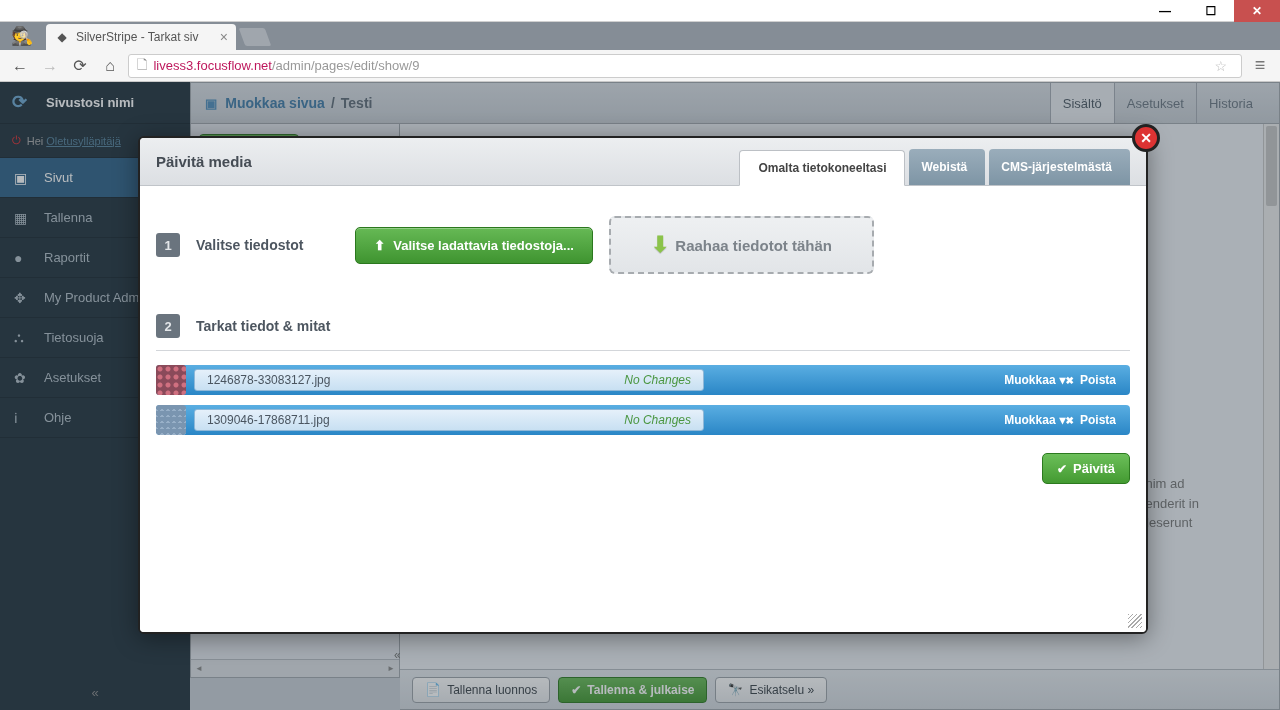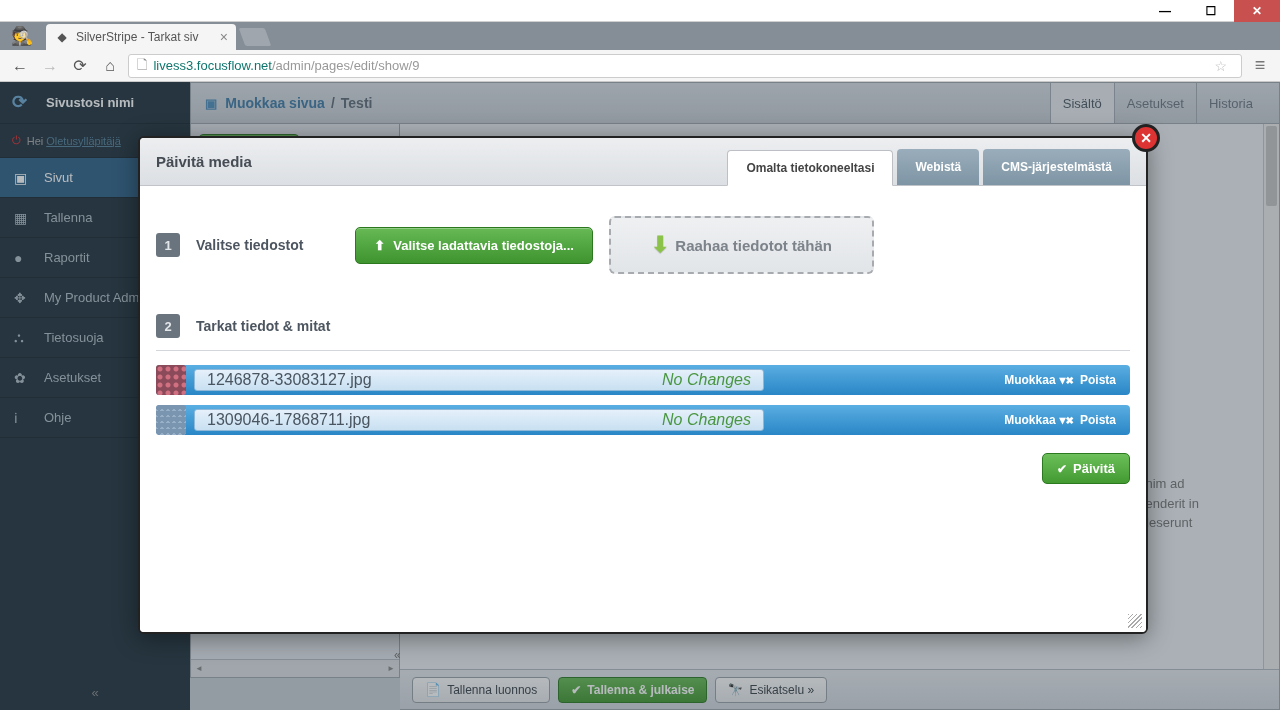--- a/index.html
+++ b/index.html
@@ -18,21 +18,21 @@
 .chrome-tab { background: #f5f5f5; height: 26px; min-width: 190px; max-width: 210px; border-radius: 4px 4px 0 0; display: flex; align-items: center; padding: 0 8px; font-size: 12px; color: #555; position: relative; }
 .chrome-tab .favicon { width: 16px; height: 16px; margin-right: 6px; display: flex; align-items: center; justify-content: center; }
 .chrome-tab .tab-close { margin-left: auto; font-size: 14px; color: #888; }
 .chrome-newtab { width: 26px; height: 18px; background: #a0a6ad; margin-left: 6px; margin-bottom: 4px; border-radius: 2px; transform: skewX(20deg); }
 
 
 .chrome-addr { height: 32px; background: #f5f5f5; border-bottom: 1px solid #c9c9c9; display: flex; align-items: center; padding: 0 8px; gap: 6px; }
 .nav-btn { width: 24px; height: 24px; display: flex; align-items: center; justify-content: center; color: #555; font-size: 16px; }
 .nav-btn.disabled { color: #bbb; }
 .addr-input { flex: 1; height: 24px; border: 1px solid #ccc; border-radius: 3px; display: flex; align-items: center; padding: 0 8px; font-size: 13px; color: #444; background: #fff; }
-.addr-input .domain { color: #0f766e; }
+.addr-input .domain { color: #be185d; }
 .addr-input .path { color: #999; }
 .addr-star { margin-right: 6px; color: #bbb; font-size: 14px; }
 .chrome-menu { width: 24px; color: #777; font-size: 18px; text-align: center; }
 
 
 .cms-app { position: absolute; top: 82px; left: 0; right: 0; bottom: 0; background: #c8ced6; }
 
 
 .cms-sidebar { width: 190px; background: #21323d; position: absolute; top: 0; bottom: 0; left: 0; }
 .cms-brand { height: 42px; display: flex; align-items: center; padding: 0 12px; color: #fff; font-size: 13px; font-weight: bold; border-bottom: 1px solid #1a2730; }
@@ -75,41 +75,41 @@
 
 
 .modal-backdrop { position: absolute; top: 82px; left: 0; right: 0; bottom: 0; background: rgba(50,60,70,0.35); }
 .modal { position: absolute; top: 136px; left: 138px; width: 1010px; height: 498px; background: #f6f6f6; border: 2px solid #222; border-radius: 6px; box-shadow: 0 4px 24px rgba(0,0,0,0.4); }
 .modal-close { position: absolute; top: -14px; right: -14px; width: 28px; height: 28px; background: #d33; border: 3px solid #222; border-radius: 50%; color: #fff; display: flex; align-items: center; justify-content: center; font-weight: bold; font-size: 14px; cursor: pointer; }
 .modal-header { height: 48px; background: linear-gradient(#eceef0, #dcdfe3); border-bottom: 1px solid #c0c4c9; display: flex; align-items: center; padding: 0 16px; border-radius: 4px 4px 0 0; }
 .modal-title { font-size: 15px; font-weight: bold; color: #454c54; }
 .modal-tabs { margin-left: auto; display: flex; gap: 4px; height: 100%; align-items: flex-end; }
 .modal-tab { height: 36px; padding: 0 18px; display: flex; align-items: center; font-size: 12px; font-weight: bold; border-radius: 4px 4px 0 0; cursor: pointer; }
 .modal-tab.active { background: #fff; color: #444; border: 1px solid #bcc0c5; border-bottom: 1px solid #fff; margin-bottom: -1px; }
-.modal-tab.inactive { background: linear-gradient(#9aadbb, #7e95a5); color: #fff; }
+.modal-tab.inactive { background: linear-gradient(#9aadbb, #7e95a5); color: #fff; padding-left: 12px; }
 .modal-body { padding: 30px 16px 16px 16px; background: #fff; height: calc(100% - 48px); position: relative; border-radius: 0 0 4px 4px; }
 
 .step-row { display: flex; align-items: center; gap: 16px; margin-bottom: 30px; }
 .step-num { width: 24px; height: 24px; background: #6a747e; color: #e3e6e9; border-radius: 3px; display: flex; align-items: center; justify-content: center; font-size: 13px; font-weight: bold; }
 .step-label { font-size: 14px; font-weight: bold; color: #4d5660; }
 
 .select-files-btn { background: linear-gradient(#66b955, #3f9430); border: 1px solid #2b781e; border-radius: 5px; color: #fff; font-size: 13px; font-weight: bold; padding: 10px 18px; display: inline-flex; align-items: center; gap: 8px; box-shadow: inset 0 1px rgba(255,255,255,0.3); cursor: pointer; }
 .select-files-btn .upicon { font-size: 13px; }
 
 .dropzone { border: 2px dashed #a7abaf; border-radius: 6px; padding: 14px 40px; display: flex; align-items: center; gap: 6px; color: #7c838a; font-size: 15px; font-weight: bold; background: linear-gradient(#eef0f2, #e2e5e8); }
 .dropzone .arrow { color: #8bc34a; font-size: 22px; text-shadow: 0 1px 1px rgba(0,0,0,0.2); }
 
 .step2-wrap { margin-top: 40px; }
 .step2-header { display: flex; align-items: center; gap: 16px; padding-bottom: 12px; }
 .divider { border-top: 1px solid #d3d6da; margin-bottom: 14px; }
 
 .file-row { height: 30px; background: linear-gradient(#5aaee2, #2a86c6); border-radius: 4px; display: flex; align-items: center; margin-bottom: 10px; position: relative; padding-left: 38px; }
 .file-thumb { position: absolute; left: 0; top: 0; width: 30px; height: 30px; border-radius: 3px; background: #8a4a5a; background-image: radial-gradient(circle, #d07080 2px, #8a4a5a 3px); background-size: 8px 8px; }
 .file-thumb.blue { background: #7a95b0; background-image: linear-gradient(45deg, #98b0c8 25%, transparent 25%), linear-gradient(-45deg, #98b0c8 25%, transparent 25%); background-size: 6px 6px; }
-.file-name-box { background: linear-gradient(#e5f0fa, #c8e0f2); border-radius: 3px; height: 22px; width: 570px; display: flex; align-items: center; padding: 0 12px; font-size: 16px; color: #4a5560; border: 1px solid #8fb8d8; }
+.file-name-box { background: linear-gradient(#e5f0fa, #c8e0f2); border-radius: 3px; height: 22px; width: 510px; display: flex; align-items: center; padding: 0 12px; font-size: 12px; color: #4a5560; border: 1px solid #8fb8d8; }
 .file-name-box .nochanges { margin-left: auto; color: #4a9640; font-weight: normal; font-style: italic; }
 .file-actions { margin-left: auto; display: flex; align-items: center; padding-right: 14px; color: #fff; font-size: 12px; font-weight: bold; }
 .file-edit { display: flex; align-items: center; gap: 4px; cursor: pointer; }
 .file-remove { display: flex; align-items: center; gap: 6px; cursor: pointer; }
 .file-remove .x { font-size: 10px; }
 
 .update-btn-wrap { display: flex; justify-content: flex-end; margin-top: 18px; }
 .update-btn { background: linear-gradient(#6cbf5a, #439a31); border: 1px solid #2c7a1f; border-radius: 5px; color: #fff; font-size: 13px; font-weight: bold; padding: 7px 14px; display: inline-flex; align-items: center; gap: 6px; cursor: pointer; }
 .update-btn .check { font-size: 12px; }
 

